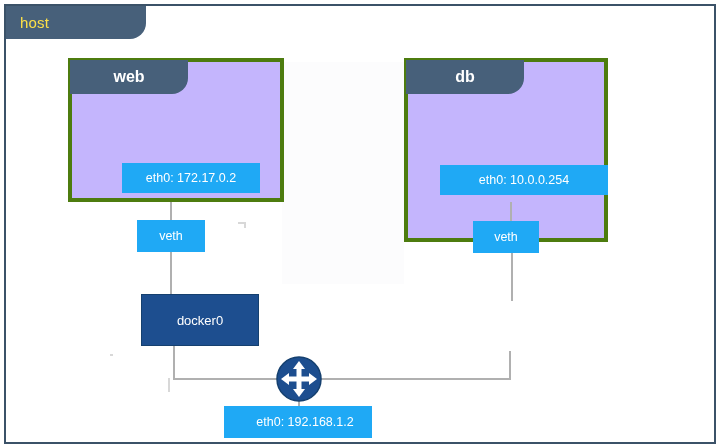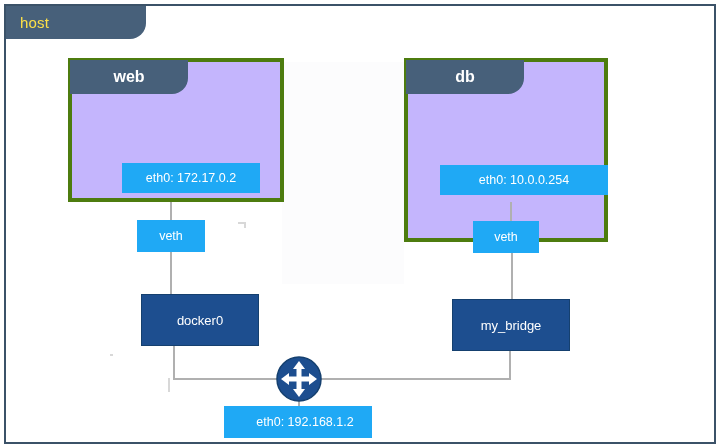--- a/index.html
+++ b/index.html
@@ -154,21 +154,20 @@
     <div class="container-tab">db</div>
   </div>
   <div class="chip" style="left:440px; top:165px; width:168px; height:30px;">eth0: 10.0.0.254</div>
 
   <div class="line-v" style="left:510px; top:202px; height:21px;"></div>
 
   <div class="chip" style="left:473px; top:221px; width:66px; height:32px;">veth</div>
 
   <div class="line-v" style="left:511px; top:253px; height:48px;"></div>
 
-  <div class="bridge" style="left:452px; top:299px; width:118px; height:52px;">my_bridge</div>
 
   <div class="line-v" style="left:509px; top:351px; height:29px;"></div>
   <div class="line-h" style="left:316px; top:378px; width:195px;"></div>
 
   <div class="line-v" style="left:298px; top:378px; height:30px;"></div>
 
   <svg class="router-icon" style="left:276px; top:356px;" viewBox="0 0 46 46">
     <circle cx="23" cy="23" r="22" fill="#1d4e8f"></circle>
     <circle cx="23" cy="23" r="22" fill="none" stroke="#15406f" stroke-width="1.5"></circle>
     <path d="M23 5 L29 13 L25.5 13 L25.5 20.5 L33 20.5 L33 17 L41 23 L33 29 L33 25.5 L25.5 25.5 L25.5 33 L29 33 L23 41 L17 33 L20.5 33 L20.5 25.5 L13 25.5 L13 29 L5 23 L13 17 L13 20.5 L20.5 20.5 L20.5 13 L17 13 Z" fill="#ffffff"></path>

